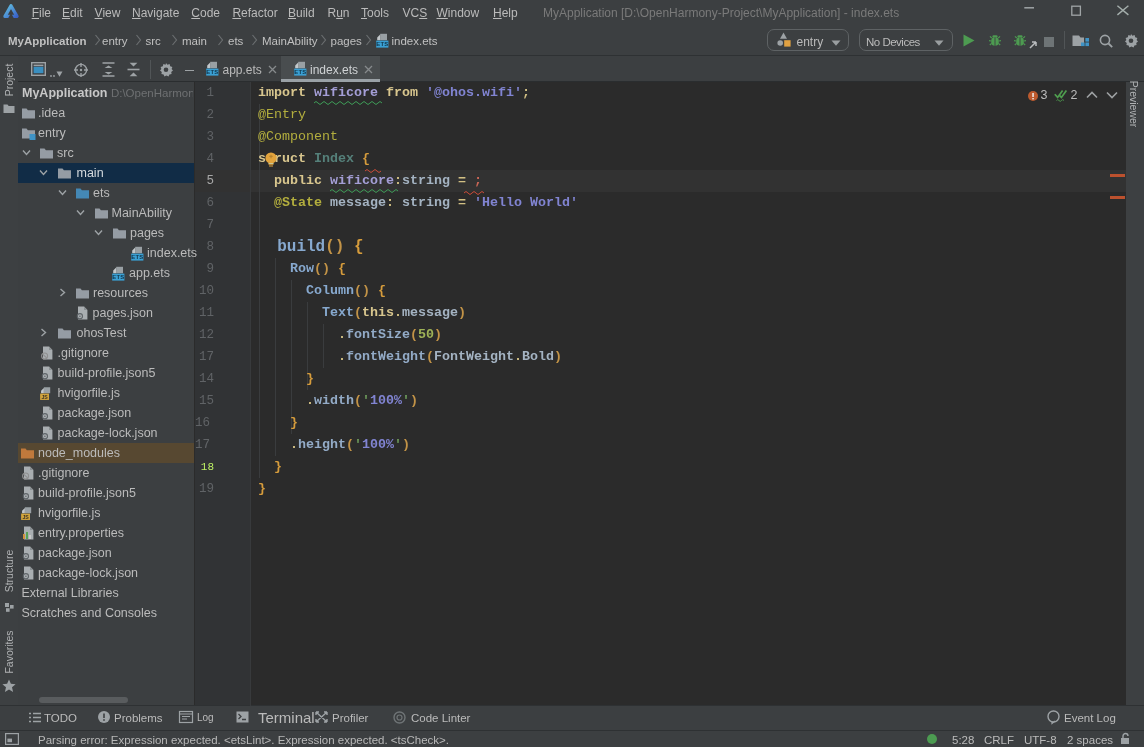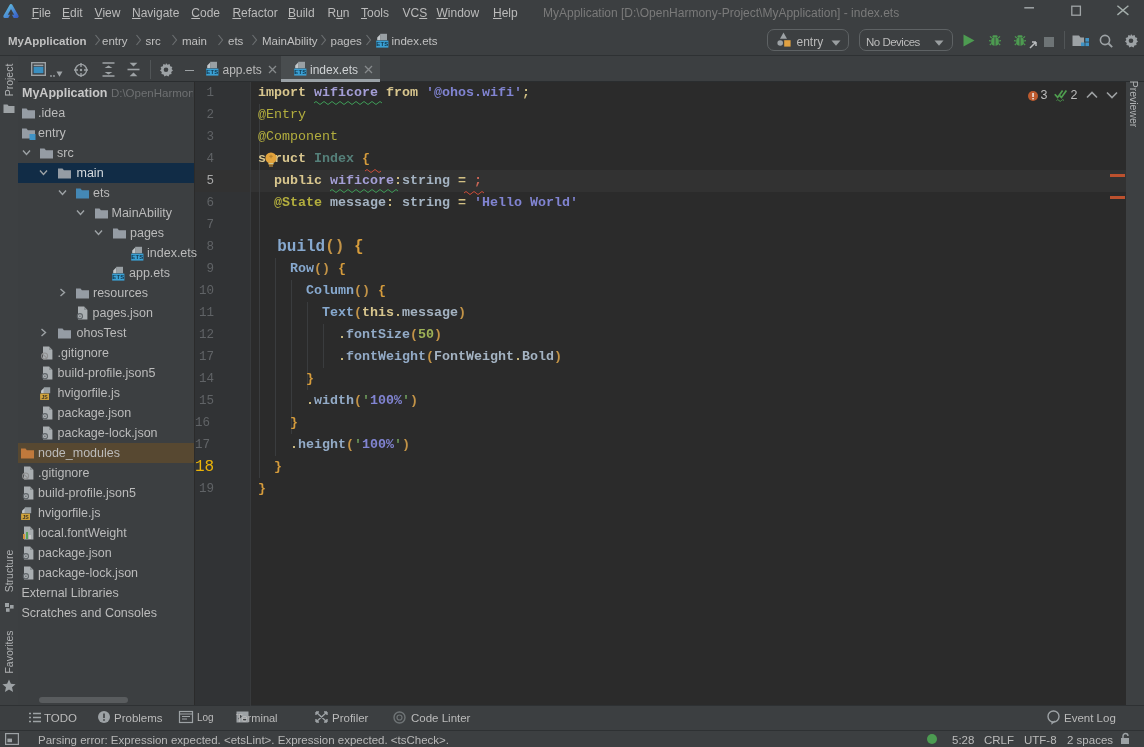--- a/index.html
+++ b/index.html
@@ -348,21 +348,21 @@
 <text x="6" y="13" font-size="5.6" font-weight="bold" font-family="Liberation Sans" fill="#3c3222" text-anchor="middle">JS</text>
   </svg>
 <div class="t" style="left:38px;top:507.0px;font-size:12.5px;color:#bbbbbb">hvigorfile.js</div>
 <svg style="left:22px;top:526.0px" width="13" height="14" viewBox="0 0 13 14">
 <path d="M2 0.5 h6 l3.4 3.4 v9.6 h-9.4 Z" fill="#a9aeb1"></path>
 <path d="M8 0.5 l3.4 3.4 h-3.4 Z" fill="#8a9093"></path>
     <rect x="1" y="8" width="2" height="5" fill="#d3903c"></rect>
     <rect x="4" y="6" width="2" height="7" fill="#56a156"></rect>
     <rect x="7" y="9" width="2" height="4" fill="#c8c8c8"></rect>
   </svg>
-<div class="t" style="left:38px;top:527.0px;font-size:12.5px;color:#bbbbbb">local.fontWeight</div>
+<div class="t" style="left:38px;top:527.0px;font-size:12.5px;color:#bbbbbb">entry.properties</div>
 <svg style="left:22px;top:546.0px" width="13" height="14" viewBox="0 0 13 14">
 <path d="M2 0.5 h6 l3.4 3.4 v9.6 h-9.4 Z" fill="#a9aeb1"></path>
 <path d="M8 0.5 l3.4 3.4 h-3.4 Z" fill="#8a9093"></path>
     <circle cx="3.9" cy="10.2" r="2.6" fill="none" stroke="#5f6569" stroke-width="1.1"></circle>
     <circle cx="3.9" cy="10.2" r="0.8" fill="#5f6569"></circle>
   </svg>
 <div class="t" style="left:38px;top:547.0px;font-size:12.5px;color:#bbbbbb">package.json</div>
 <svg style="left:22px;top:566.0px" width="13" height="14" viewBox="0 0 13 14">
 <path d="M2 0.5 h6 l3.4 3.4 v9.6 h-9.4 Z" fill="#a9aeb1"></path>
 <path d="M8 0.5 l3.4 3.4 h-3.4 Z" fill="#8a9093"></path>
@@ -385,21 +385,21 @@
 <div class="t mono" style="left:195px;top:240.5px;width:19px;text-align:right;color:#606366;font-size:12.5px">8</div>
 <div class="t mono" style="left:195px;top:262.5px;width:19px;text-align:right;color:#606366;font-size:12.5px">9</div>
 <div class="t mono" style="left:195px;top:284.5px;width:19px;text-align:right;color:#606366;font-size:12.5px">10</div>
 <div class="t mono" style="left:195px;top:306.5px;width:19px;text-align:right;color:#606366;font-size:12.5px">11</div>
 <div class="t mono" style="left:195px;top:328.5px;width:19px;text-align:right;color:#606366;font-size:12.5px">12</div>
 <div class="t mono" style="left:195px;top:350.5px;width:19px;text-align:right;color:#606366;font-size:12.5px">17</div>
 <div class="t mono" style="left:195px;top:372.5px;width:19px;text-align:right;color:#606366;font-size:12.5px">14</div>
 <div class="t mono" style="left:195px;top:394.5px;width:19px;text-align:right;color:#606366;font-size:12.5px">15</div>
 <div class="t mono" style="left:195px;top:416.5px;width:19px;text-align:left;color:#606366;font-size:12.5px">16</div>
 <div class="t mono" style="left:195px;top:438.5px;width:19px;text-align:left;color:#606366;font-size:12.5px">17</div>
-<div class="t mono" style="left:195px;top:460.5px;width:19px;color:#eab308;font-size:16px">18</div>
+<div class="t mono" style="left:195px;top:460.5px;width:19px;text-align:right;color:#bef264;font-size:11px">18</div>
 <div class="t mono" style="left:195px;top:482.5px;width:19px;text-align:right;color:#606366;font-size:12.5px">19</div>
 <div class="abs" style="left:258.5px;top:104px;width:1px;height:374px;background:#3a3c3e"></div>
 <div class="abs" style="left:274.5px;top:258px;width:1px;height:198px;background:#3a3c3e"></div>
 <div class="abs" style="left:290.5px;top:280px;width:1px;height:154px;background:#3a3c3e"></div>
 <div class="abs" style="left:306.5px;top:302px;width:1px;height:88px;background:#3a3c3e"></div>
 <div class="abs" style="left:322.5px;top:324px;width:1px;height:44px;background:#3a3c3e"></div>
 <div class="t mono" style="left:258px;top:86px;font-size:13.33px;line-height:14px;font-weight:bold"><span style="color:#d8c68e;font-weight:bold;">import</span><span style="color:#a4b3c2;"> </span><span style="color:#a49ed6;">wificore</span><span style="color:#a4b3c2;"> </span><span style="color:#d8c68e;font-weight:bold;">from</span><span style="color:#a4b3c2;"> </span><span style="color:#8184d2;">'@ohos.wifi'</span><span style="color:#d2c084;">;</span></div>
 <div class="t mono" style="left:258px;top:108px;font-size:13.33px;line-height:14px;font-weight:normal"><span style="color:#b3ae3e;">@Entry</span></div>
 <div class="t mono" style="left:258px;top:130px;font-size:13.33px;line-height:14px;font-weight:normal"><span style="color:#b3ae3e;">@Component</span></div>
 <div class="t mono" style="left:258px;top:152px;font-size:13.33px;line-height:14px;font-weight:bold"><span style="color:#d8c68e;font-weight:bold;">struct</span><span style="color:#a4b3c2;"> </span><span style="color:#55807a;">Index</span><span style="color:#a4b3c2;"> </span><span style="color:#d69c3c;">{</span></div>
@@ -470,21 +470,21 @@
 <div class="t" style="left:114px;top:712px;font-size:11.5px">Problems</div>
 <svg style="left:179px;top:711px" width="14" height="12" viewBox="0 0 14 12">
     <rect x="0.5" y="0.5" width="13" height="11" fill="none" stroke="#9da2a5" stroke-width="1.2"></rect>
     <path d="M0.5 3 h13 M3 5.5 h8 M3 8 h5" stroke="#9da2a5" stroke-width="1.2"></path>
   </svg>
 <div class="t" style="left:197px;top:712px;font-size:10px">Log</div>
 <svg style="left:236px;top:711px" width="13" height="12" viewBox="0 0 13 12">
     <rect x="0.5" y="0.5" width="12" height="11" fill="#9da2a5"></rect>
     <path d="M2.5 3 L5 5.5 L2.5 8 M6 8.5 h4" stroke="#3c3f41" stroke-width="1.3" fill="none"></path>
   </svg>
-<div class="t" style="left:236px;top:712px;font-size:11px">Terminal</div>
+<div class="t" style="left:258px;top:712px;font-size:15px">Terminal</div>
 <svg style="left:315px;top:711px" width="13" height="12" viewBox="0 0 13 12">
     <path d="M1 1 L12 11 M12 1 L1 11 M1 1 h3 M1 1 v3 M12 1 h-3 M12 1 v3 M1 11 h3 M1 11 v-3 M12 11 h-3 M12 11 v-3" stroke="#9da2a5" stroke-width="1.4" fill="none"></path>
   </svg>
 <div class="t" style="left:332px;top:712px;font-size:11.5px">Profiler</div>
 <svg style="left:393px;top:711px" width="13" height="13" viewBox="0 0 13 13">
     <circle cx="6.5" cy="6.5" r="5.5" fill="none" stroke="#6f7476" stroke-width="1.4"></circle>
     <path d="M4 6.5 a2.5 2.5 0 0 1 5 0 a2.5 2.5 0 0 1 -5 0" fill="none" stroke="#6f7476" stroke-width="1.2"></path>
   </svg>
 <div class="t" style="left:411px;top:712px;font-size:11.5px">Code Linter</div>
 <svg style="left:1047px;top:710px" width="13" height="14" viewBox="0 0 13 14">

